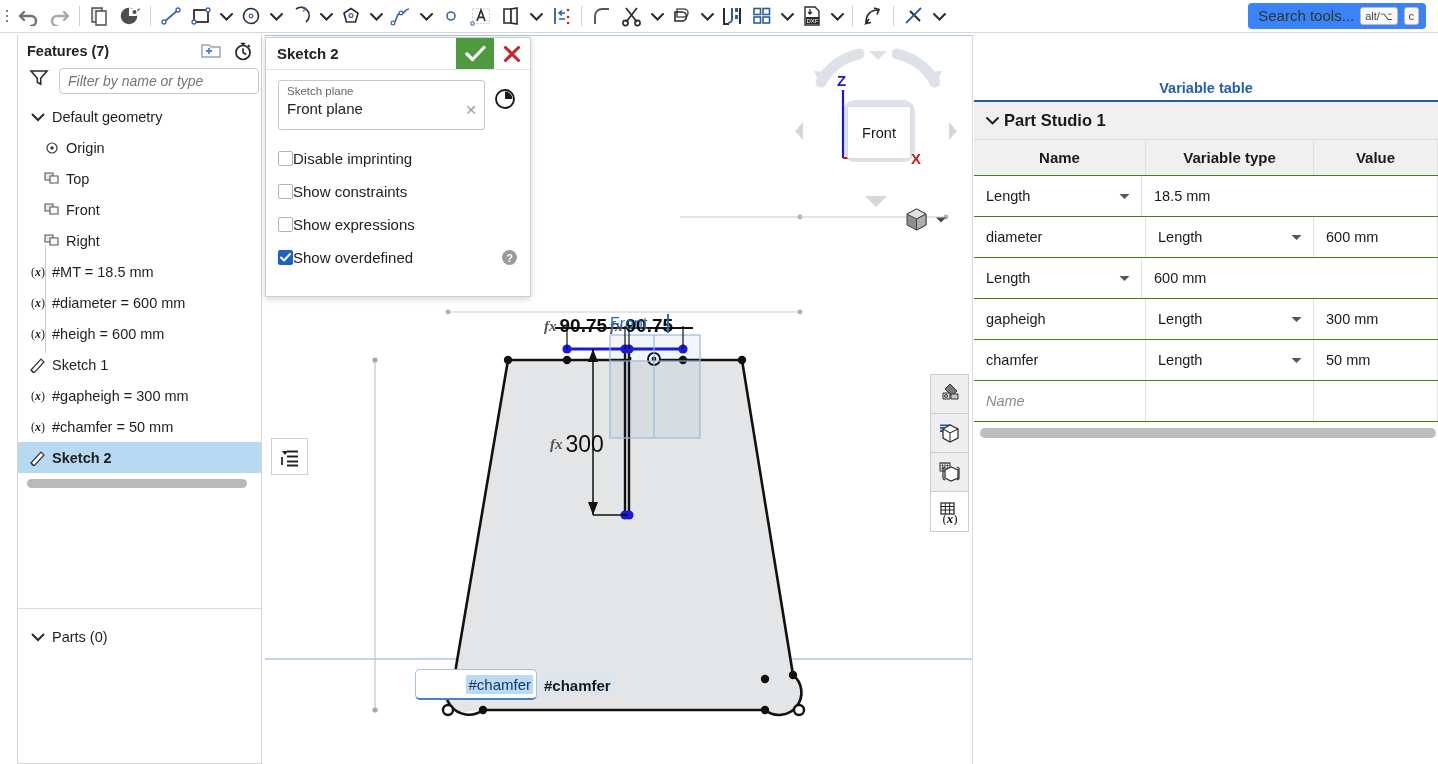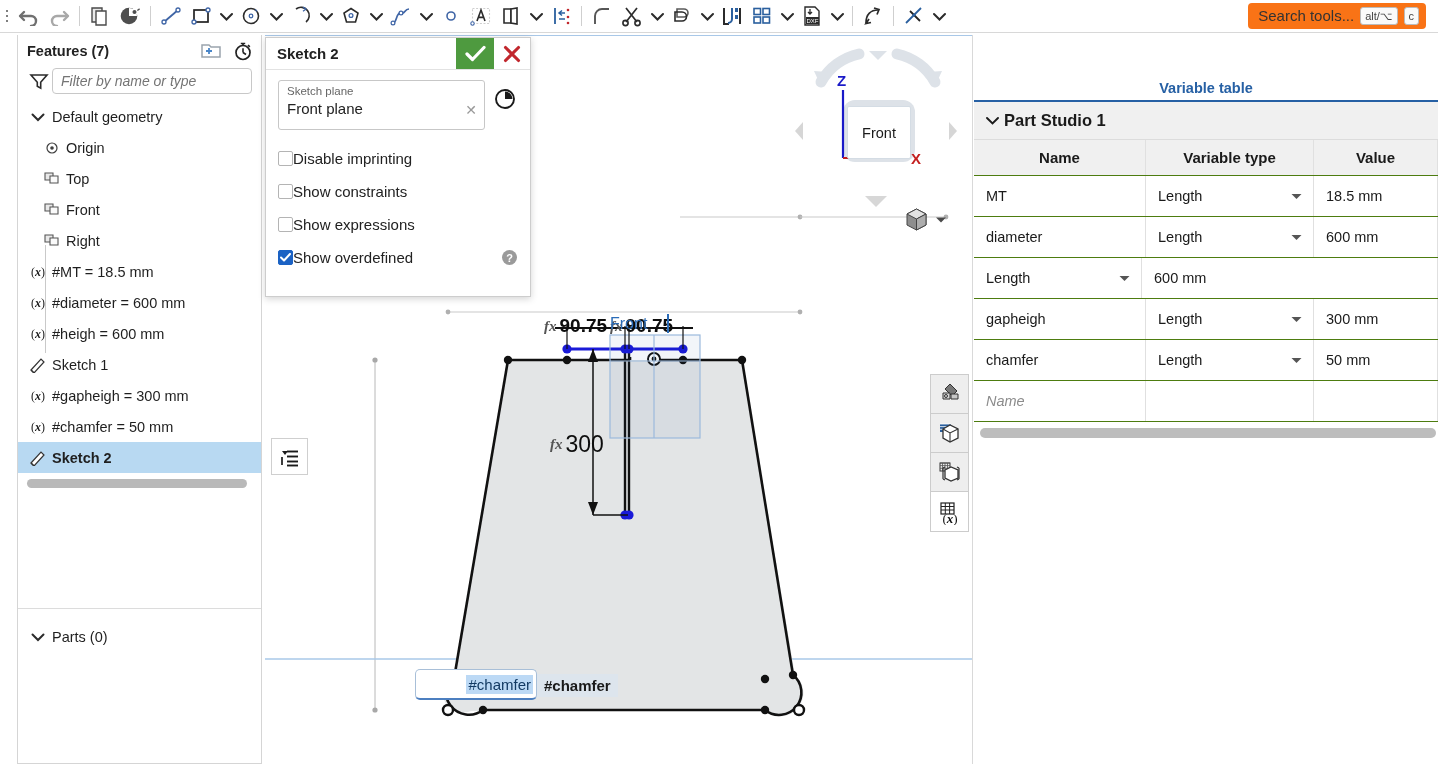--- a/index.html
+++ b/index.html
@@ -29,21 +29,21 @@
     justify-content: center; flex: none; cursor: pointer; position: relative;
   }
   .tb-caret {
     width: 20px; height: 30px; display: flex; align-items: center;
     justify-content: center; flex: none; cursor: pointer;
   }
   .tb-sep { width: 1px; height: 20px; background: #cfcfcf; margin: 0 5px; flex: none; }
   .tb-spacer { flex: 1 1 auto; }
   #search-tools {
     display: flex; align-items: center; gap: 6px;
-    background: #f97316; border-radius: 4px; padding: 4px 7px 4px 10px;
+    background: #3b82f6; border-radius: 4px; padding: 4px 7px 4px 10px;
     margin-right: 12px; flex: none; cursor: text;
   }
   #search-tools .st-label { font-size: 15px; color: #333; }
   .kbd {
     border: 1px solid #bbb; border-radius: 3px; background: #fafafa;
     font-size: 11px; padding: 1px 4px; color: #444; line-height: 1.3;
   }
 
   
   #feature-panel {
@@ -51,21 +51,21 @@
     background: #fff; border: 1px solid #d5d5d5; border-top: none;
     display: flex; flex-direction: column;
   }
   #fp-header {
     height: 31px; display: flex; align-items: center; padding: 0 8px 0 9px;
     flex: none;
   }
   #fp-title { font-size: 14.5px; font-weight: bold; color: #222; }
   #fp-header .hdr-icons { margin-left: auto; display: flex; gap: 11px; align-items: center; }
   #fp-filter-row {
-    display: flex; align-items: center; gap: 2px; padding: 2px 9px 6px 10px; flex: none;
+    display: flex; align-items: flex-start; gap: 9px; padding: 2px 9px 6px 10px; flex: none;
   }
   #fp-filter-input {
     flex: 1; height: 26px; border: 1px solid #c8c8c8; border-radius: 4px;
     padding: 0 8px; font-size: 14px; font-style: italic; color: #8a8a8a;
     font-family: "Liberation Sans", sans-serif; background: #fff; outline: none;
   }
   #fp-tree { flex: 1; overflow: hidden; padding-top: 1px; }
   .tree-row {
     display: flex; align-items: center; height: 31px; padding-left: 9px;
     font-size: 14.5px; color: #1f1f1f; cursor: pointer; white-space: nowrap;
@@ -836,21 +836,20 @@
       <span id="vt-group-name">Part Studio 1</span>
     </div>
 
     <div class="vt-row head">
       <div class="vt-cell c-name">Name</div>
       <div class="vt-cell c-type">Variable type</div>
       <div class="vt-cell c-value">Value</div>
     </div>
 
     <div class="vt-row">
-      <div class="vt-cell c-name">MT</div>
       <div class="vt-cell c-type">
         <span>Length</span>
         <span class="type-caret">
           <svg width="11" height="7" viewBox="0 0 11 7">
               <path d="M0.5 1 L5.5 6 L10.5 1" fill="#555"></path>
             </svg>
         </span>
       </div>
       <div class="vt-cell c-value">18.5 mm</div>
     </div>

